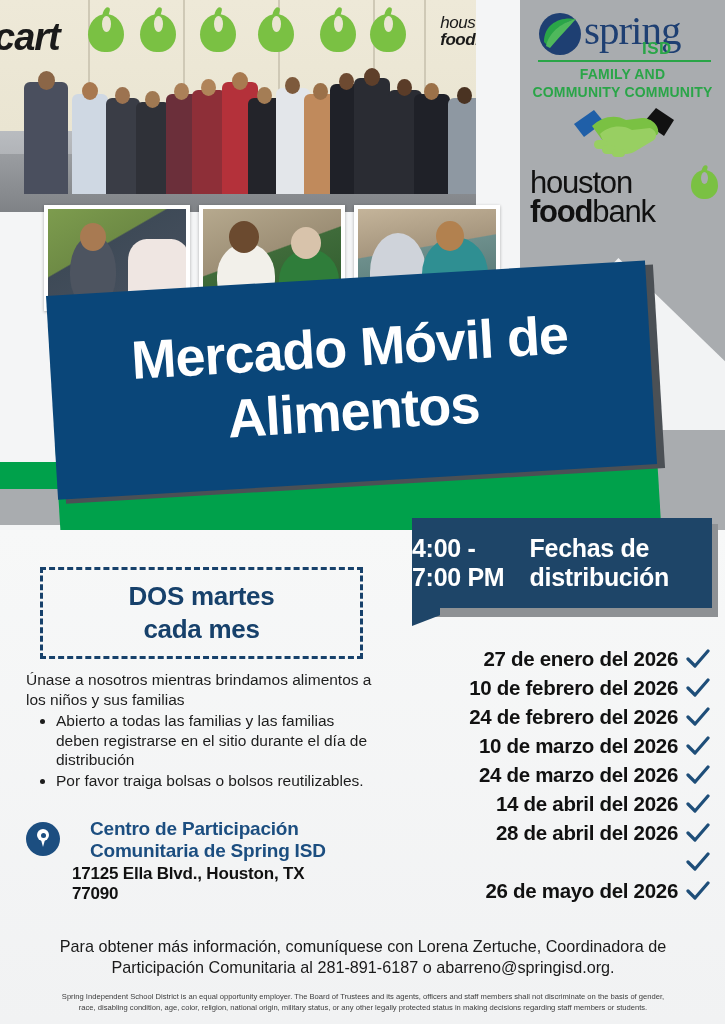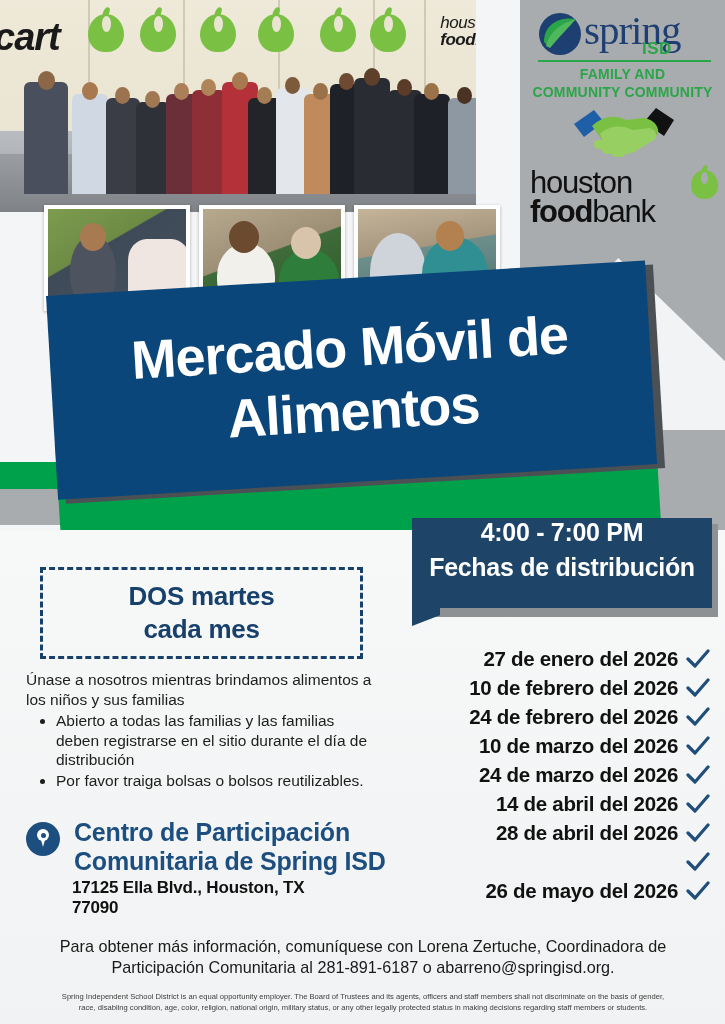--- a/index.html
+++ b/index.html
@@ -207,21 +207,21 @@
 
   
   .timebox-shadow {
     position: absolute; left: 418px; top: 524px;
     width: 300px; height: 93px; background: #8e9194;
     clip-path: polygon(0 0, 100% 0, 100% 100%, 26px 100%, 0 118%);
   }
   .timebox {
     position: absolute; left: 412px; top: 518px;
     width: 300px; height: 90px; background: #1e4568;
-    display: flex; flex-direction: column;
+    display: flex; flex-direction: row;
     align-items: center; gap: 6px;
   }
   .timebox-tail {
     position: absolute; left: 412px; top: 608px;
     width: 28px; height: 18px; background: #1e4568;
     clip-path: polygon(0 0, 100% 0, 100% 40%, 0 100%);
   }
   .time-text {
     color: #fff; font-size: 25px; font-weight: 800; letter-spacing: -.3px;
   }
@@ -264,22 +264,22 @@
   .pin-shape::after {
     content: ""; position: absolute; left: 3.5px; top: 9px;
     width: 5px; height: 9px; background: #fff;
     clip-path: polygon(0 0, 100% 0, 50% 100%);
   }
   .pin-dot {
     position: absolute; left: 14.5px; top: 10.5px;
     width: 5px; height: 5px; border-radius: 50%; background: #1c4e80;
   }
   .venue {
-    margin-left: 48px;
-    color: #1c4e80; font-size: 25px; font-weight: 800; line-height: 1.16;
+    margin-left: 64px;
+    color: #1c4e80; font-size: 19px; font-weight: 800; line-height: 1.16;
     letter-spacing: -.2px;
   }
   .street {
     margin-left: 46px; margin-top: 2px;
     color: #111; font-size: 17px; font-weight: 800; line-height: 1.18;
     letter-spacing: -.2px;
   }
 
   
   .dates-list {

